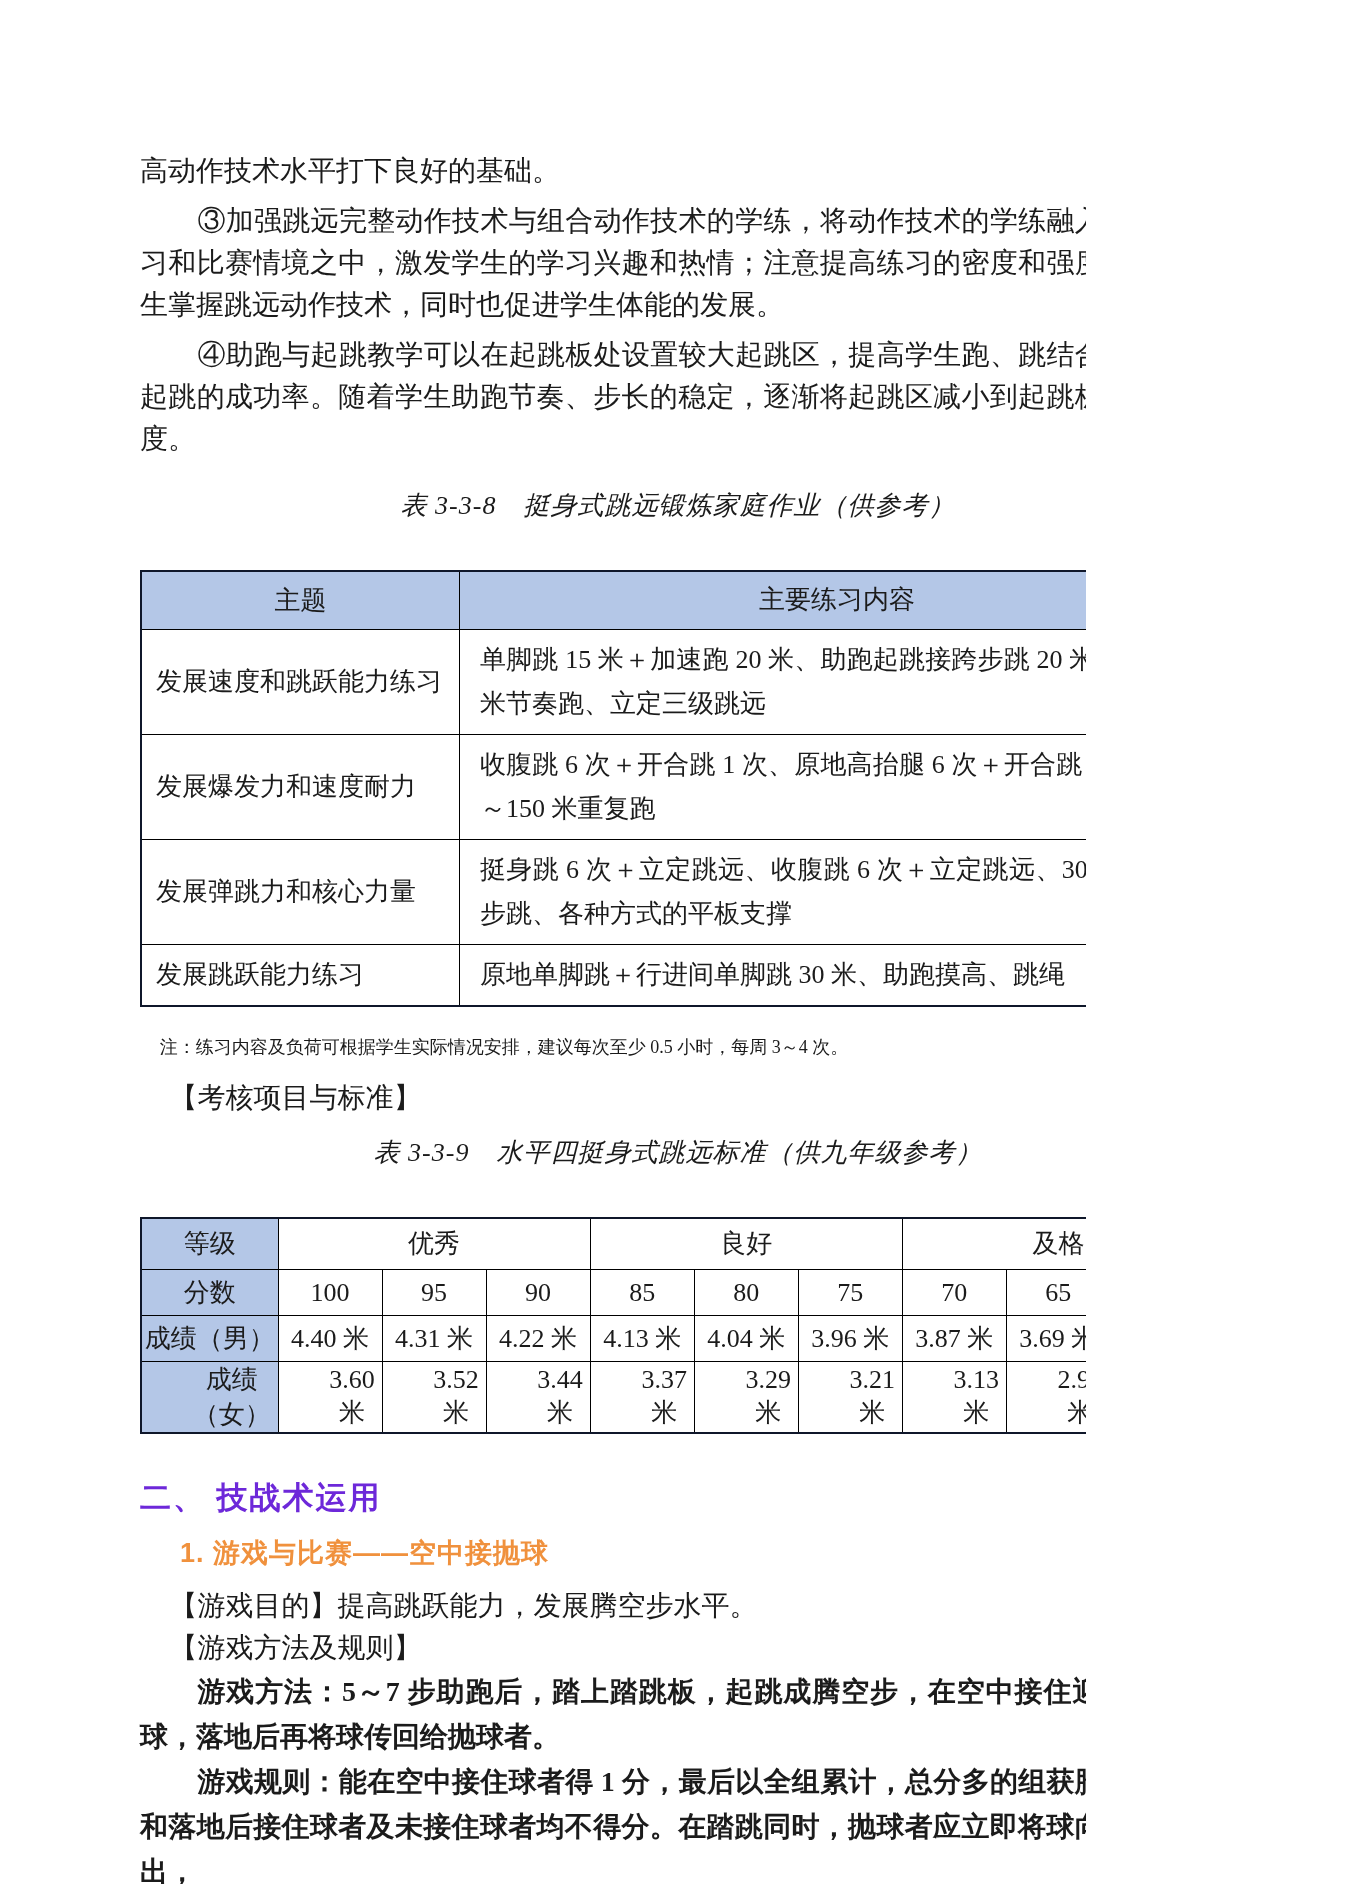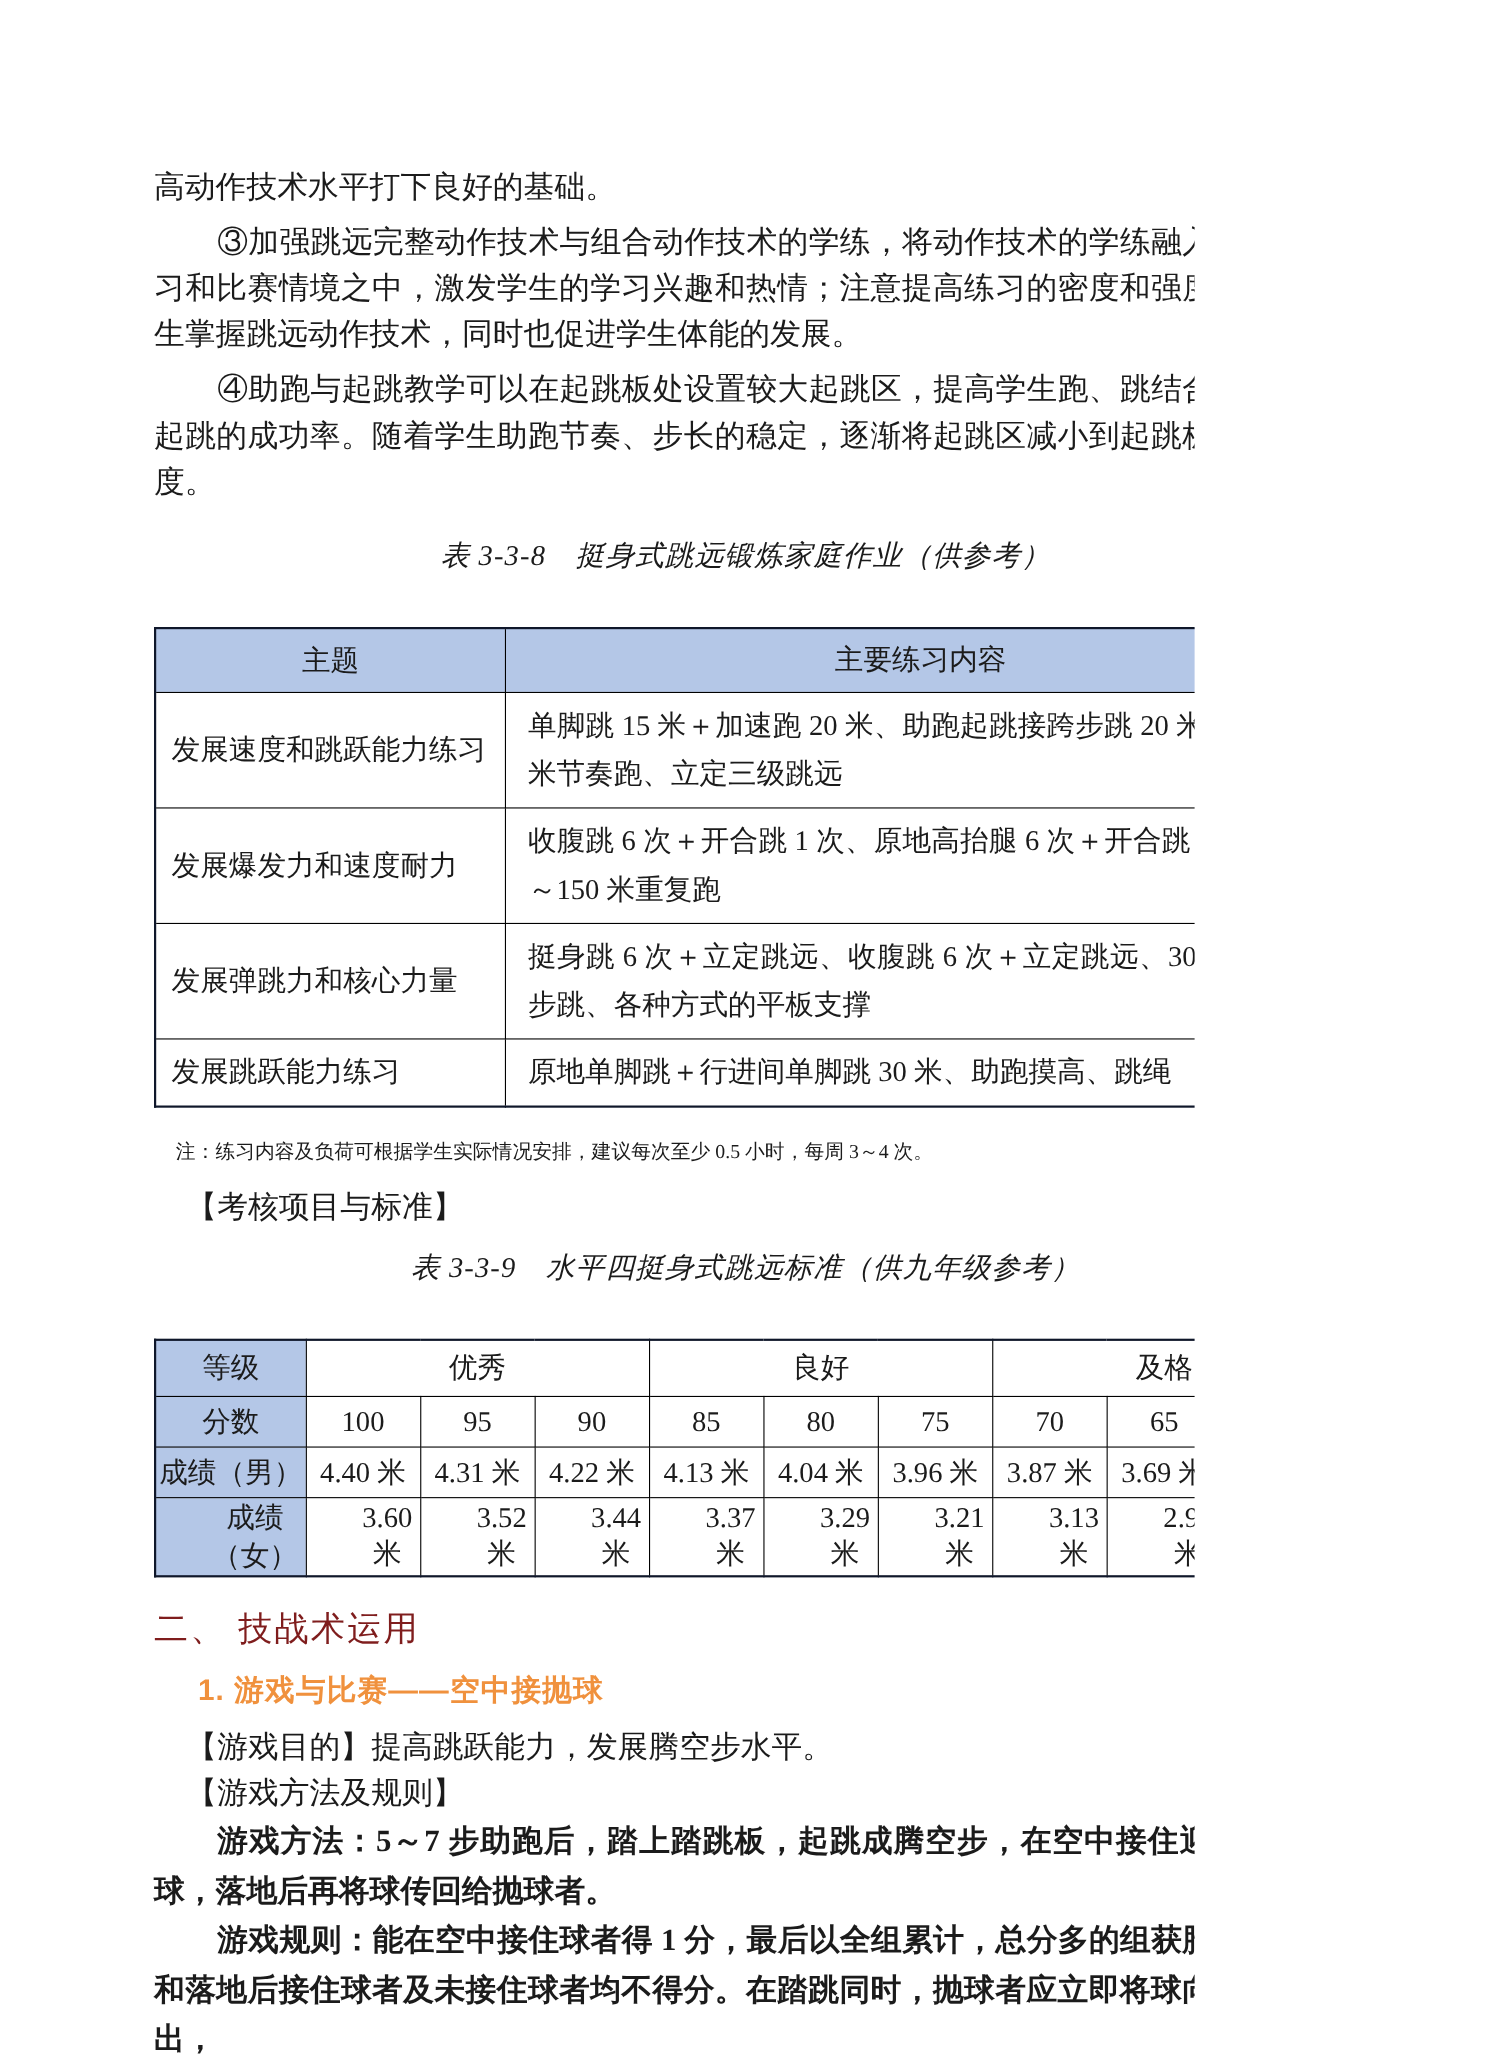--- a/index.html
+++ b/index.html
@@ -70,25 +70,25 @@
   }
   .assess-label { margin-top: 12px; }
   
   .t2 td { text-align: center; }
   .t2 td.rowhd { background: #b4c7e7; width: 137px; }
   .t2 tr.g1 td { height: 52px; }
   .t2 tr.g2 td { height: 46px; }
   .t2 tr.g3 td { height: 46px; }
   .t2 tr.g4 td { height: 46px; padding-left: 44px; }
   h2.section-green {
-    margin-top: 26px;
+    margin-top: 43px;
     font-family: "Liberation Sans", "DejaVu Sans", sans-serif;
-    font-weight: normal;
+    font-weight: bold;
     font-size: 31px;
-    color: #7f1d1d;
+    color: #6d28d9;
     letter-spacing: 2px;
   }
   h3.sub-orange {
     margin-top: 16px;
     margin-left: 40px;
     font-family: "Liberation Sans", "DejaVu Sans", sans-serif;
     font-weight: bold;
     font-size: 27px;
     color: #f0913d;
     letter-spacing: 1px;

